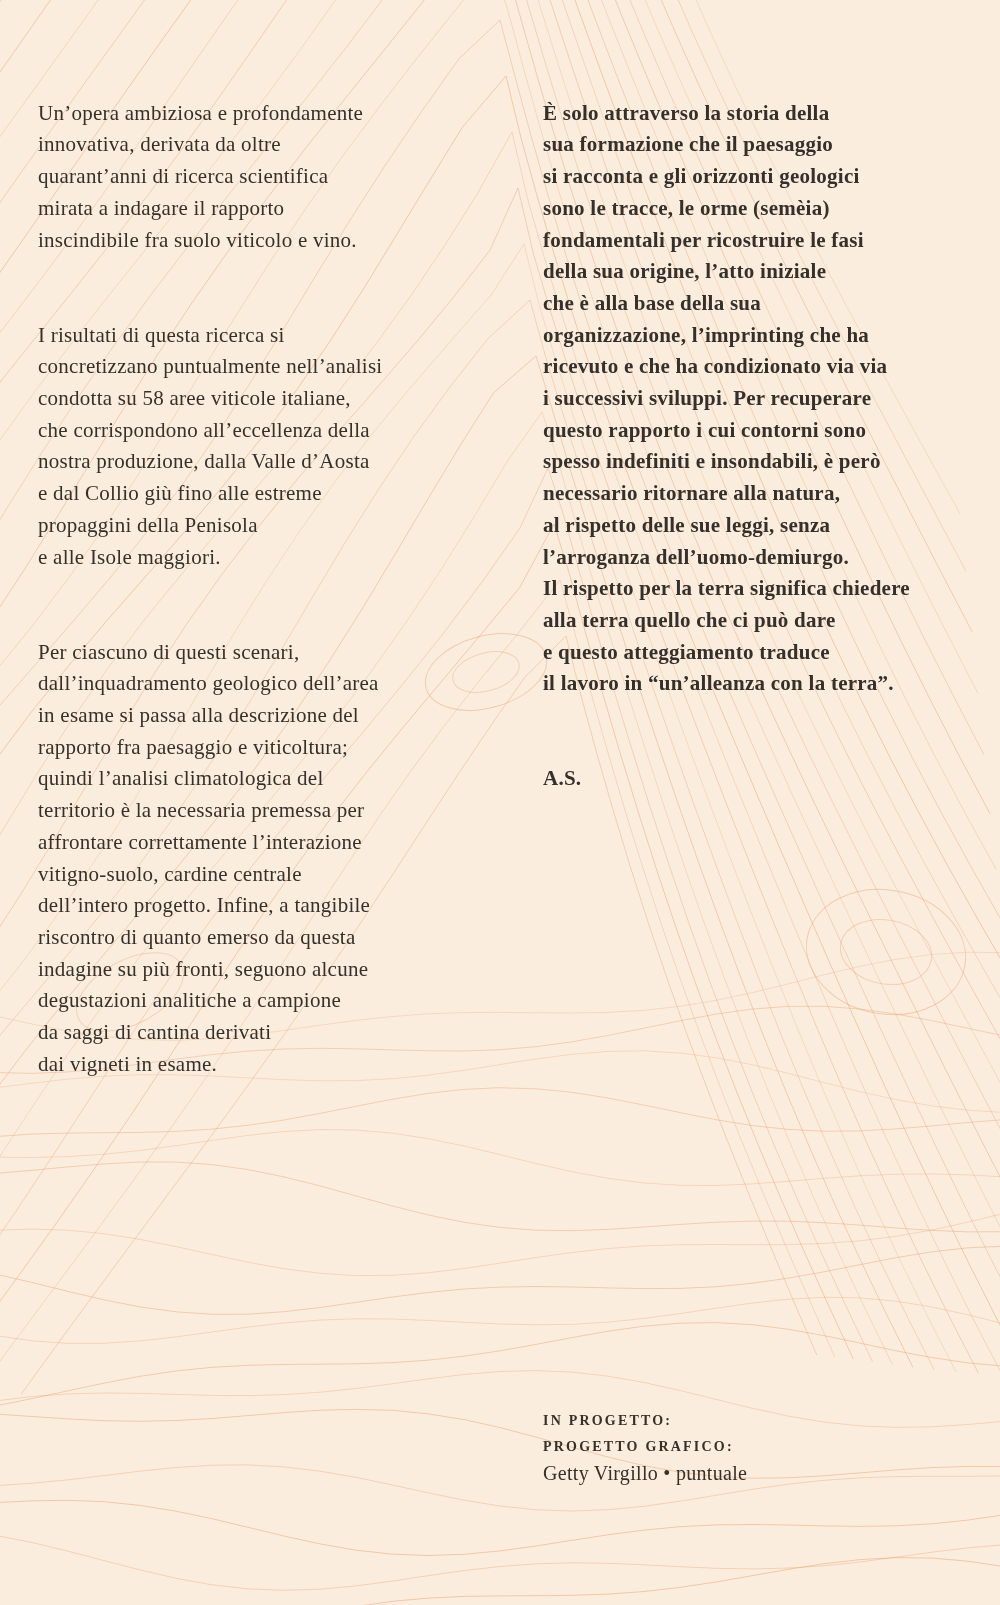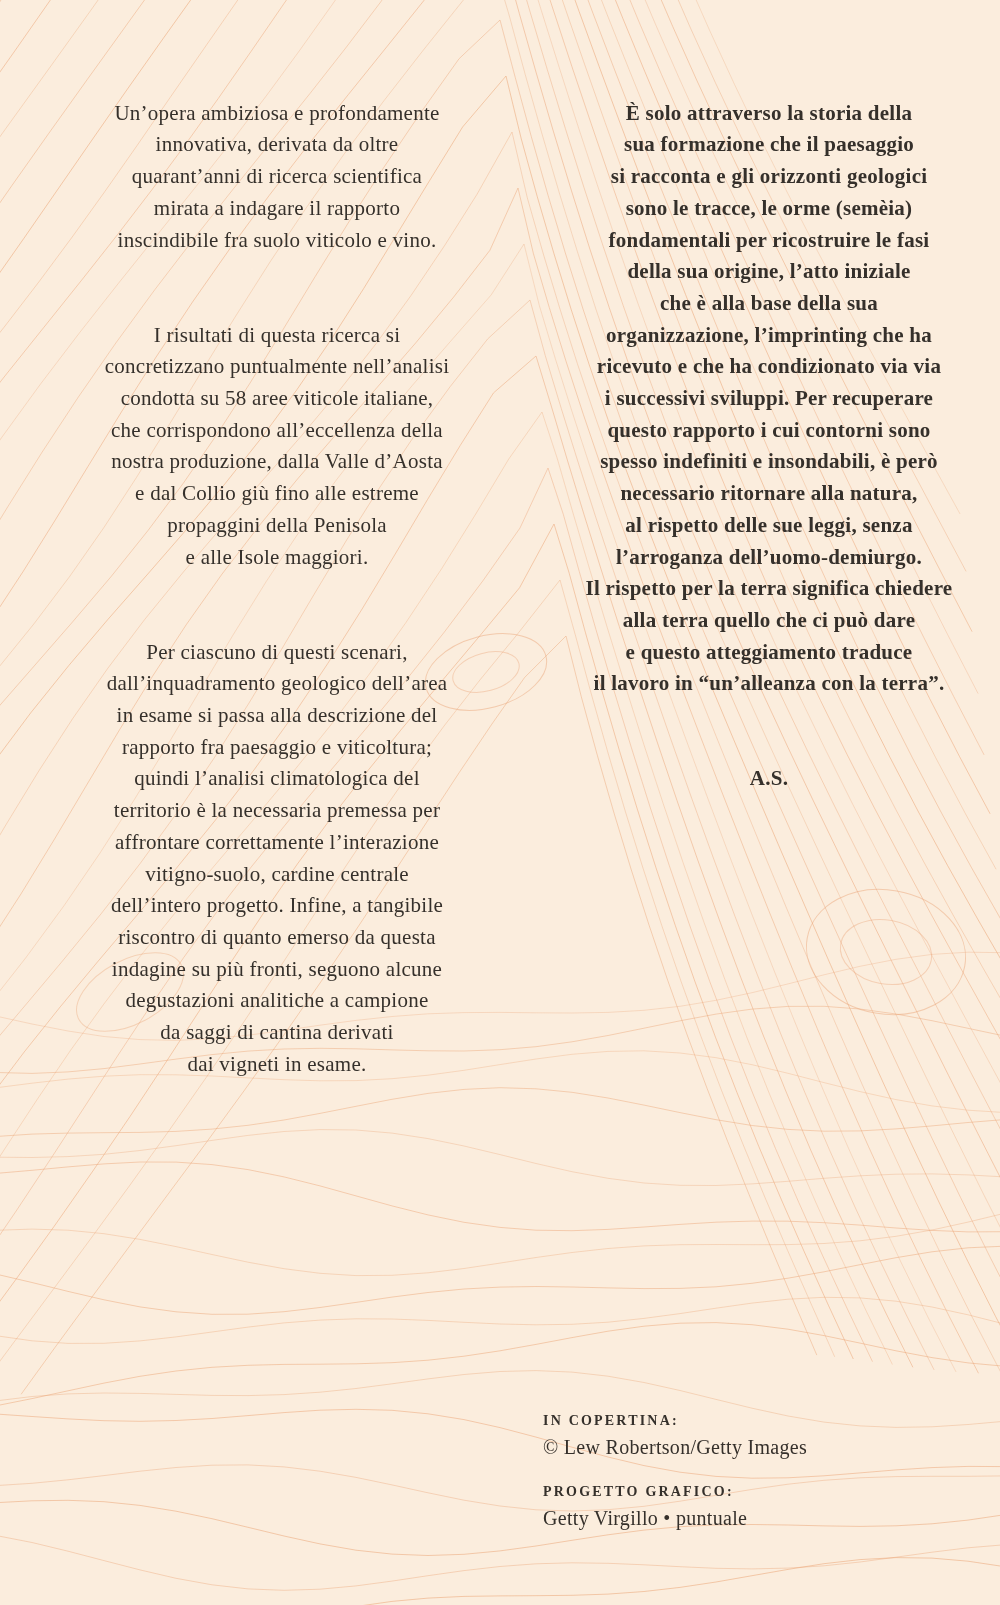--- a/index.html
+++ b/index.html
@@ -18,21 +18,21 @@
     width: 1000px; height: 1605px;
     display: block;
   }
   .col {
     position: absolute;
     white-space: pre-line;
     font-size: 21px;
     line-height: 31.7px;
     letter-spacing: 0.25px;
   }
-  .col p { margin: 0 0 31.7px 0; text-align: center; }
+  .col p { margin: 0 0 31.7px 0; }
   #left-col  { left: 38px;  top: 66px; width: 478px; }
   #right-col { left: 543px; top: 66px; width: 452px; font-weight: bold; }
   .signature { margin: 0; }
   #credits {
     position: absolute;
     left: 543px; top: 1408px;
     width: 440px;
   }
   .credit-label {
     font-size: 14px;
@@ -151,19 +151,18 @@
 al rispetto delle sue leggi, senza
 l’arroganza dell’uomo-demiurgo.
 Il rispetto per la terra significa chiedere
 alla terra quello che ci può dare
 e questo atteggiamento traduce
 il lavoro in “un’alleanza con la terra”.</p>
     <p class="signature">A.S.</p>
   </section>
 
   <section id="credits">
-    <p class="credit-label">IN COPERTINA:</p>
-    <p class="credit-value">© Lew Robertson/Getty Images</p>
+    <p class="credit-label">IN PROGETTO:</p>
     <p class="credit-label">PROGETTO GRAFICO:</p>
     <p class="credit-value">Getty Virgillo • puntuale</p>
   </section>
 
 </main>
 
 </body></html>

